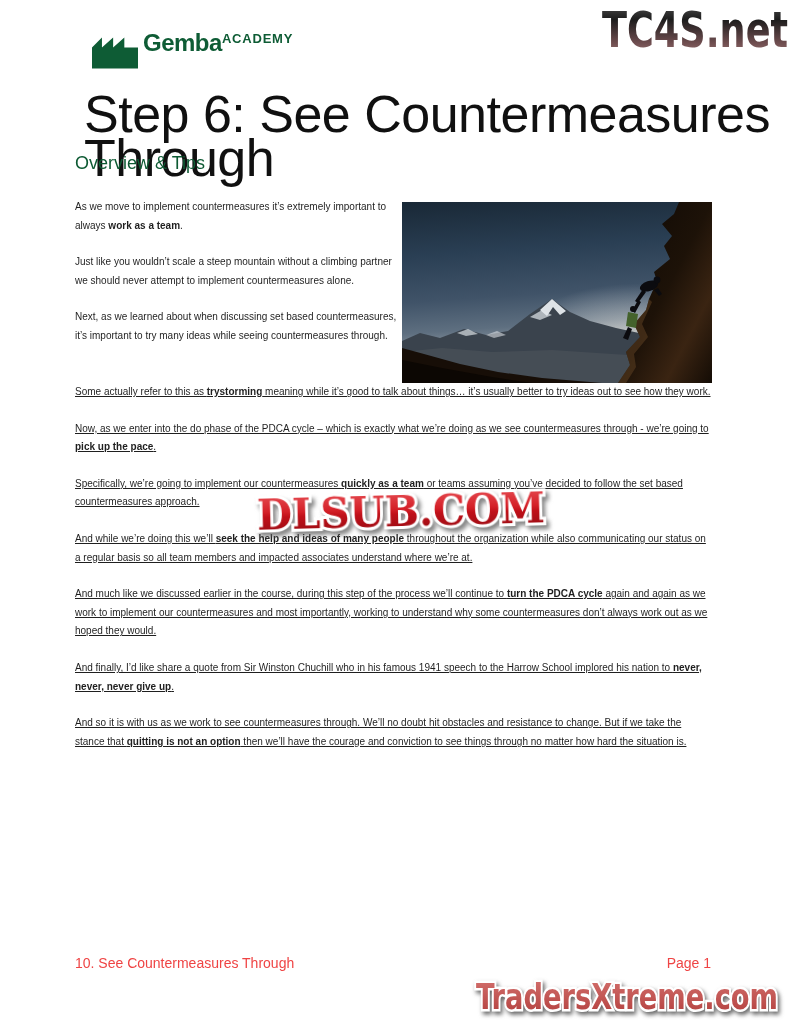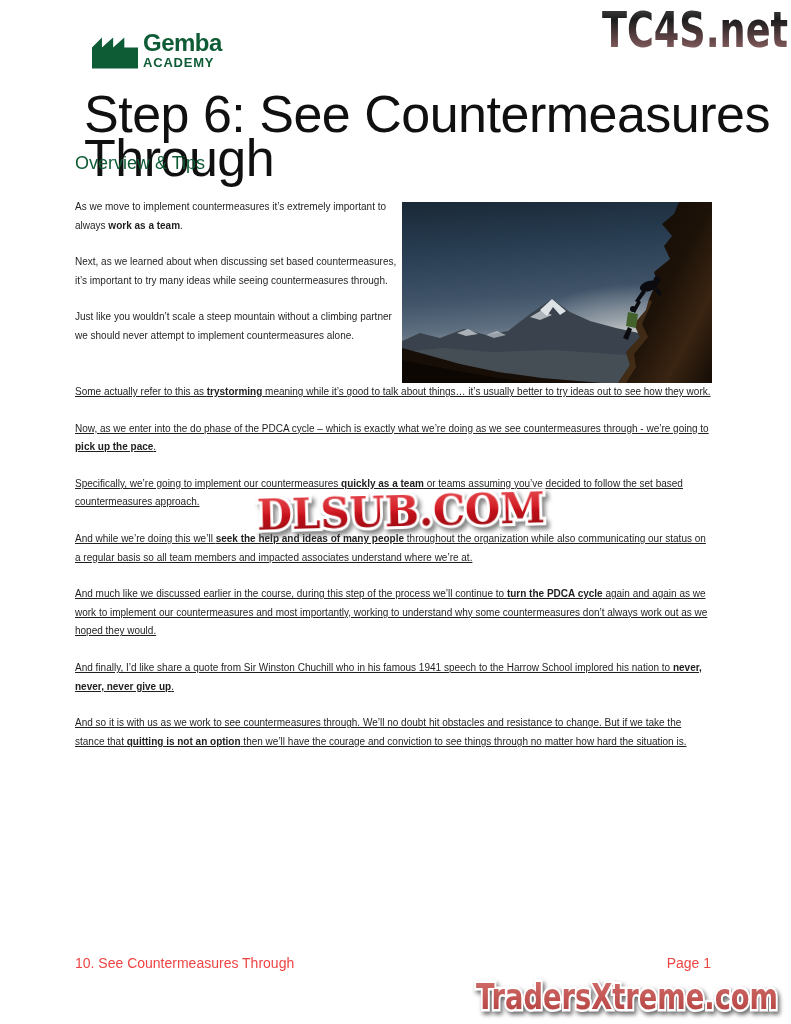--- a/index.html
+++ b/index.html
@@ -4,21 +4,21 @@
 <style>
   * { margin:0; padding:0; box-sizing:border-box; }
   html,body { background:#e8e8e8; }
   .page {
     position:relative; width:791px; height:1024px; margin:0 auto;
     background:#ffffff; overflow:hidden;
     font-family:"Liberation Sans", sans-serif; color:#1f1f1f;
   }
   
   .logo { position:absolute; left:92px; top:27px; display:flex; align-items:flex-start; gap:5px; }
-  .logo-text { display:flex; flex-direction:column; margin-top:4px; }
+  .logo-text { display:flex; flex-direction:row; margin-top:4px; }
   .logo-brand { color:#0e5c35; font-weight:bold; font-size:24px; line-height:24px; letter-spacing:-0.5px; }
   .logo-sub   { color:#0e5c35; font-weight:bold; font-size:13px; line-height:14px; letter-spacing:0.8px; margin-top:1px; }
   
   .wm-top { position:absolute; left:598px; top:0px; }
   .wm-mid { position:absolute; left:250px; top:485px; transform:rotate(-1.5deg); }
   .wm-mid svg { filter:drop-shadow(3px 4px 2px rgba(95,95,95,0.75)); }
   .wm-bottom { position:absolute; left:468px; top:976px; }
   .wm-bottom svg { filter:drop-shadow(2px 3px 2px rgba(70,70,70,0.8)); }
   
   .title { position:absolute; left:84px; top:92px; font-size:52px; line-height:44px; font-weight:400; color:#101010; letter-spacing:-0.5px; }
@@ -65,22 +65,22 @@
     </svg>
   </div>
 
   <h1 class="title">Step 6: See Countermeasures Through</h1>
   <h2 class="overview">Overview &amp; Tips</h2>
 
   <div class="content">
     <div class="row">
       <div class="col" id="col-text">
           <p><span>As we move to implement countermeasures it’s extremely important to always </span><strong>work as a team</strong><span>.</span></p>
+          <p><span>Just like you wouldn’t scale a steep mountain without a climbing partner we should never attempt to implement countermeasures alone.</span></p>
           <p><span>Next, as we learned about when discussing set based countermeasures, it’s important to try many ideas while seeing countermeasures through.</span></p>
-          <p><span>Just like you wouldn’t scale a steep mountain without a climbing partner we should never attempt to implement countermeasures alone.</span></p>
         </div>
       <div class="photo">
         <svg width="310" height="181" viewBox="0 0 310 181">
           <defs>
             <linearGradient id="sky" x1="0" y1="0" x2="0.12" y2="1">
               <stop offset="0" stop-color="#192836"></stop>
               <stop offset="0.3" stop-color="#2a3f54"></stop>
               <stop offset="0.55" stop-color="#405368"></stop>
               <stop offset="0.72" stop-color="#5e6f80"></stop>
               <stop offset="0.84" stop-color="#939da6"></stop>

